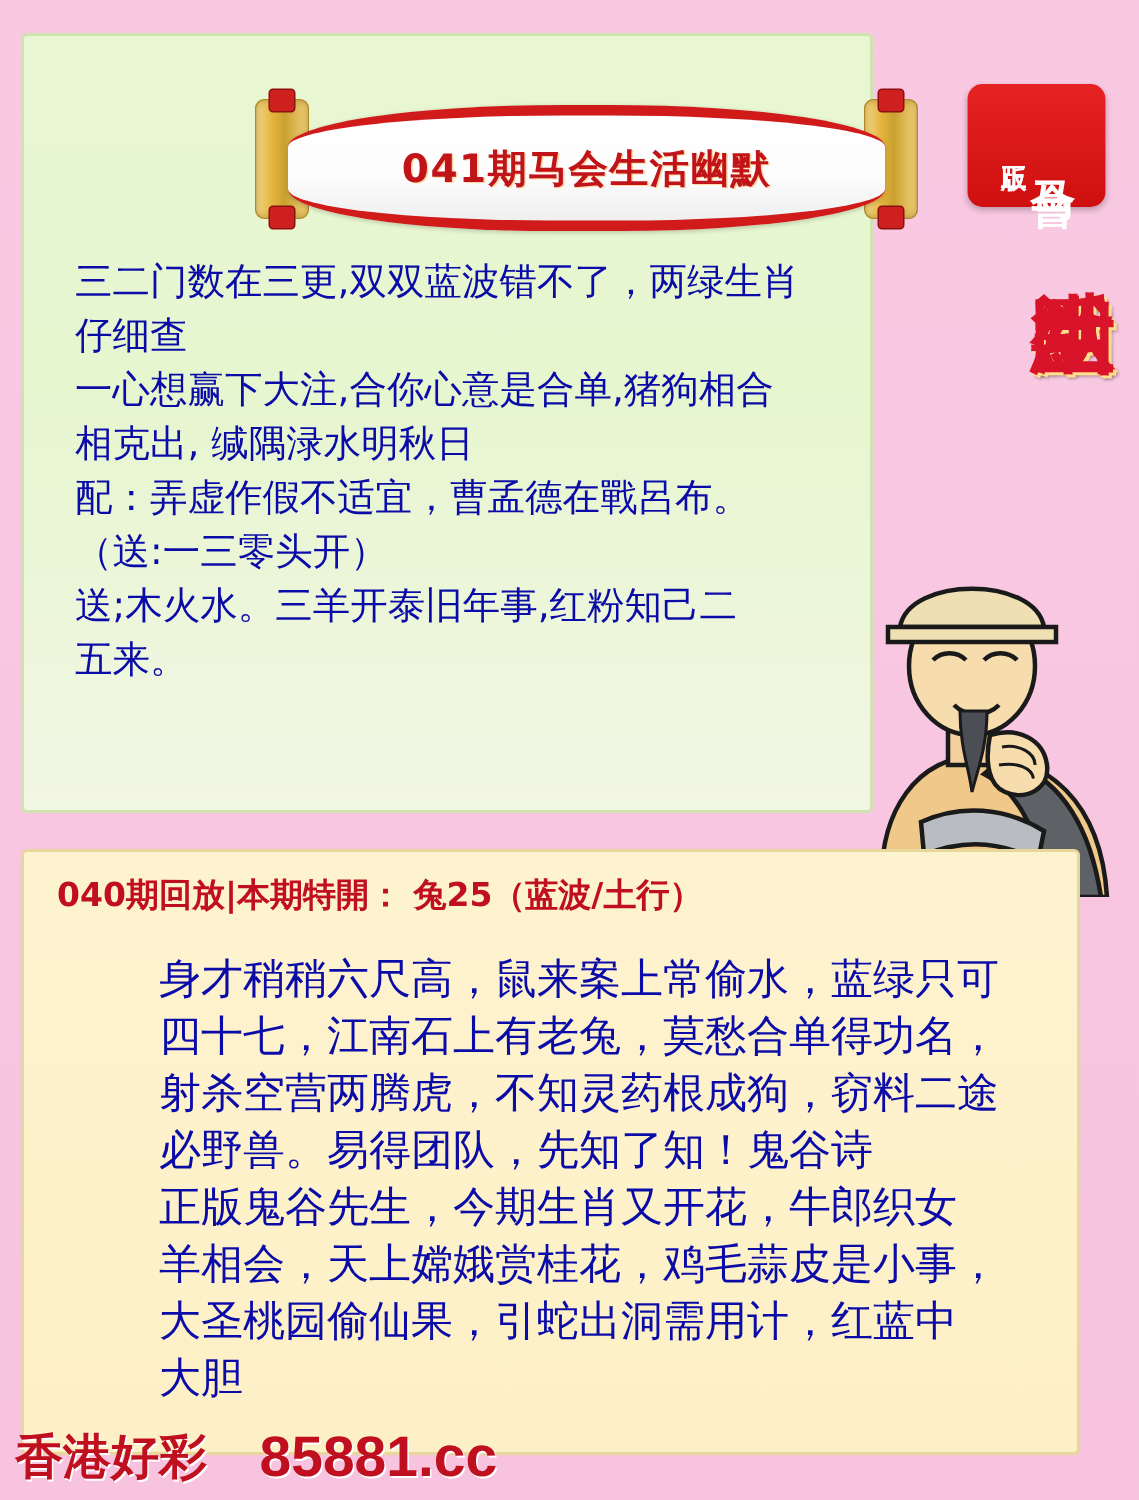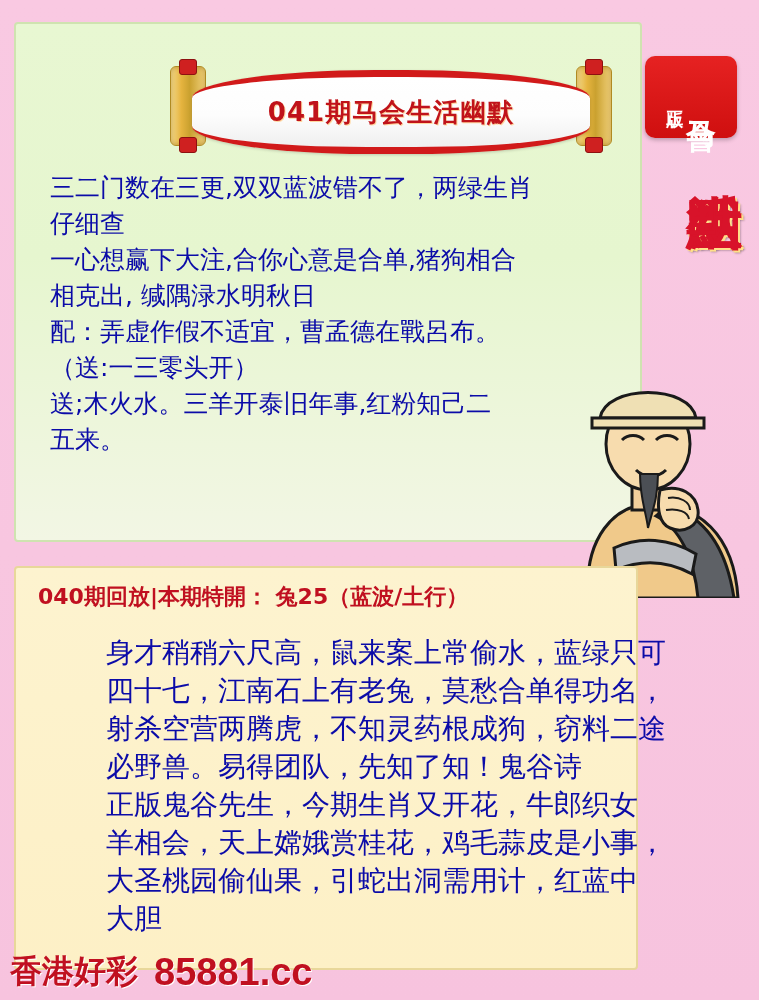--- a/index.html
+++ b/index.html
@@ -18,21 +18,21 @@
     position: absolute;
     inset: 0;
     background: linear-gradient(180deg, #f9c9e2 0%, #f8c6e0 55%, #f7c3de 100%);
   }
 
   
   .top-panel {
     position: absolute;
     left: 14px;
     top: 22px;
-    width: 628px;
+    width: 568px;
     height: 520px;
     background: linear-gradient(180deg, #e8f7d2 0%, #e6f6cf 45%, #f2f6e4 100%);
     border: 2px solid #cfe3b0;
     border-radius: 4px;
     box-sizing: border-box;
     padding-left: 20px;
   }
 
   
   .banner {
@@ -153,21 +153,21 @@
     top: 378px;
     width: 200px;
     height: 220px;
   }
 
   
   .bottom-panel {
     position: absolute;
     left: 14px;
     top: 566px;
-    width: 624px;
+    width: 706px;
     height: 404px;
     background: linear-gradient(180deg, #fdf3cf 0%, #fdf0c6 100%);
     border: 2px solid #e8d79a;
     border-radius: 4px;
     box-sizing: border-box;
   }
   .recap-head {
     position: absolute;
     left: 22px;
     top: 14px;
@@ -204,20 +204,21 @@
     font-weight: bold;
     color: #c01020;
     text-shadow: 1px 1px 0 #fff;
   }
   .footer .url {
     font-family: "Liberation Sans", sans-serif;
     font-size: 38px;
     font-weight: bold;
     color: #c01020;
     text-shadow: 1px 1px 0 #fff;
+    margin-left: 19px;
   }
 </style>
 </head>
 <body>
 
 <div class="page">
 
   <div class="top-panel">
 
     <div class="banner">

